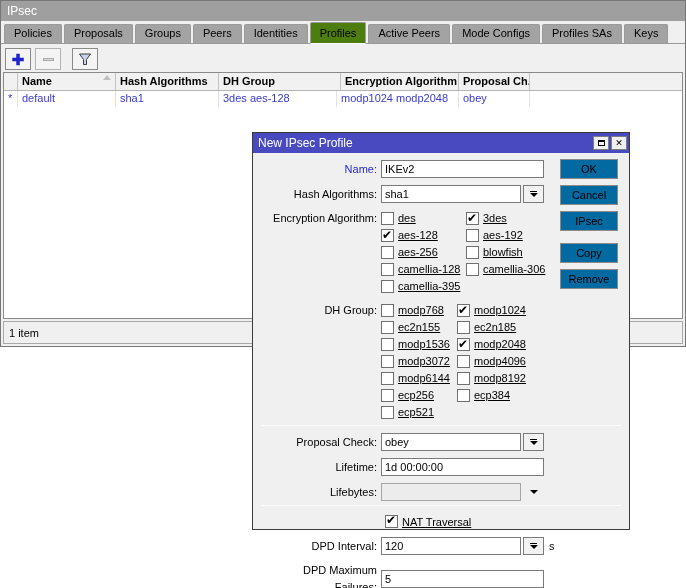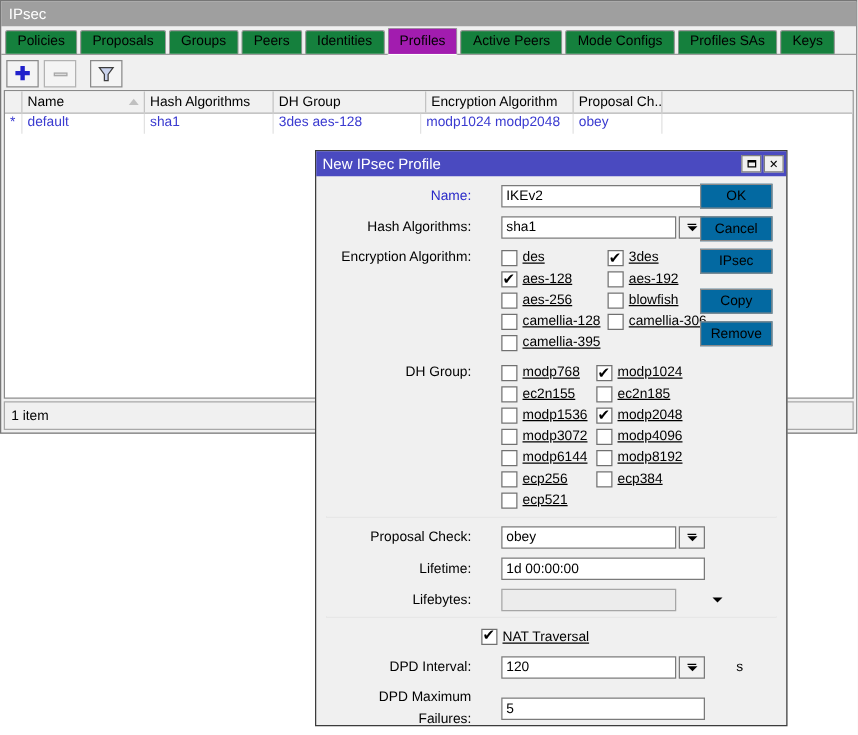--- a/index.html
+++ b/index.html
@@ -7,62 +7,62 @@
     font-family: "Liberation Sans", sans-serif; font-size: 11px; color: #000; }
   body { position: relative; overflow: hidden; }
 
   
   .main-window { position: absolute; left: 0; top: 0; width: 686px; height: 347px;
     background: #f0f0f0; border: 1px solid #767676; }
   .mw-titlebar { height: 20px; background: #9f9f9f; color: #fff;
     display: flex; align-items: center; padding: 0 6px; font-size: 12px; }
   .tabbar { display: flex; align-items: flex-end; height: 23px; padding: 0 3px;
     border-bottom: 1px solid #9a9a9a; position: relative; }
-  .tab { height: 19px; padding: 2px 9px 0; margin-right: 2px; background: #15803d;
+  .tab { height: 19px; padding: 2px 9px 0; margin-right: 2px; background: #a3a3a3;
     border: 1px solid #9a9a9a; border-bottom: none; border-radius: 2px 2px 0 0;
     white-space: nowrap; cursor: default; }
-  .tab.active { height: 22px; background: #a21caf; padding-top: 4px;
+  .tab.active { height: 22px; background: #4d7c0f; padding-top: 4px;
     margin-bottom: -1px; border-bottom: 1px solid #fff; position: relative; z-index: 2; }
   .toolbar { display: flex; align-items: center; padding: 4px 4px; gap: 4px; }
   .tb-btn { width: 26px; height: 22px; display: flex; align-items: center; justify-content: center;
     background: #f4f4f4; border: 1px solid #8a8a8a; }
   .tb-btn.disabled { border-color: #b2b2b2; }
   .tb-btn.filter { margin-left: 7px; }
   .plus-glyph { color: #2222cc; font-size: 15px; font-weight: bold; line-height: 1; }
   .minus-glyph { width: 11px; height: 3px; background: #dcdcdc; border: 1px solid #a8a8a8; }
 
   .table-area { position: absolute; left: 2px; right: 2px; top: 71px; bottom: 27px;
     background: #ffffff; border: 1px solid #8a8a8a; overflow: hidden; }
   .thead { display: flex; height: 18px; background: #f1f1f1; border-bottom: 1px solid #b5b5b5; }
   .th { padding: 2px 4px; border-right: 1px solid #c3c3c3; display: flex;
-    align-items: center; white-space: nowrap; overflow: hidden; }
+    white-space: nowrap; overflow: hidden; font-weight: bold; }
   .trow { display: flex; height: 16px; color: #3a3ad0; }
   .td { padding: 1px 4px; border-right: 1px solid #e2e2e2; white-space: nowrap; overflow: hidden; }
   .c-flag { width: 14px; } .c-name { width: 98px; } .c-hash { width: 103px; }
   .c-enc { width: 118px; } .c-dh { width: 122px; } .c-prop { width: 71px; }
   .c-fill { flex: 1; border-right: none; }
   .sort-tri { width: 0; height: 0; margin-left: auto;
     border-left: 4px solid transparent; border-right: 4px solid transparent;
     border-bottom: 5px solid #c0c0c0; }
   .statusbar { position: absolute; left: 2px; right: 2px; bottom: 2px; height: 23px;
     background: #f0f0f0; border: 1px solid #a8a8a8; display: flex; align-items: center;
     padding: 0 5px; }
 
   
-  .dialog { position: absolute; left: 252px; top: 120px; width: 378px; height: 461px;
+  .dialog { position: absolute; left: 252px; top: 132px; width: 378px; height: 398px;
     background: #f0f0f0; border: 1px solid #3c3c3c; z-index: 10; }
   .dlg-titlebar { height: 20px; background: #4a4ac0; color: #fff; font-size: 12px;
     display: flex; align-items: center; padding: 0 2px 0 5px; }
   .dlg-title { flex: 1; }
   .win-btn { width: 16px; height: 14px; background: #f0f0f0; border: 1px solid #7d7d7d;
     display: flex; align-items: center; justify-content: center; margin-left: 2px;
     color: #000; font-size: 9px; line-height: 1; }
   .max-glyph { width: 7px; height: 6px; border: 1px solid #000; border-top-width: 2px; }
   .dlg-body { position: relative; padding: 7px 8px 0 8px; }
-  .frow { display: flex; align-items: center; margin-bottom: 7px; gap: 20px; }
+  .frow { display: flex; align-items: center; margin-bottom: 7px; }
   .frow.top { align-items: flex-start; }
   .lbl { width: 120px; text-align: right; padding-right: 4px; flex: none; line-height: 17px; }
   .lbl.blue { color: #2828c8; }
   .tinput { width: 163px; height: 18px; background: #fff; border: 1px solid #7a7a7a;
     padding: 0 3px; font: inherit; color: #000; }
   .tinput.short { width: 140px; }
   .tinput.disabled { background: #ececec; border-color: #a6a6a6; }
   .combo { display: flex; gap: 2px; align-items: center; }
   .combo-btn { width: 21px; height: 18px; background: #f2f2f2; border: 1px solid #7a7a7a;
     display: flex; flex-direction: column; align-items: center; justify-content: center; gap: 1px; }

